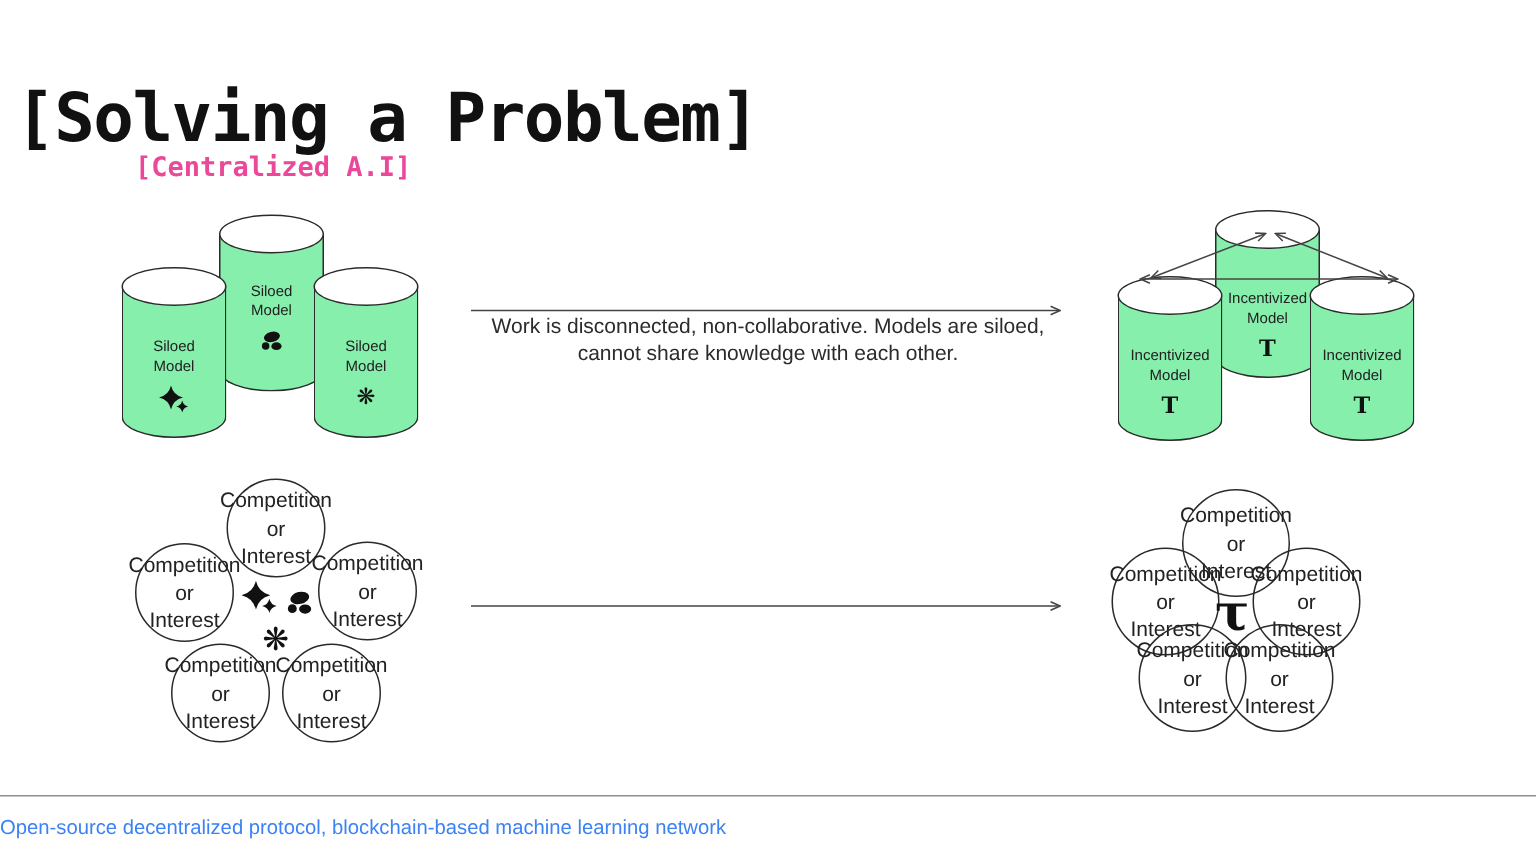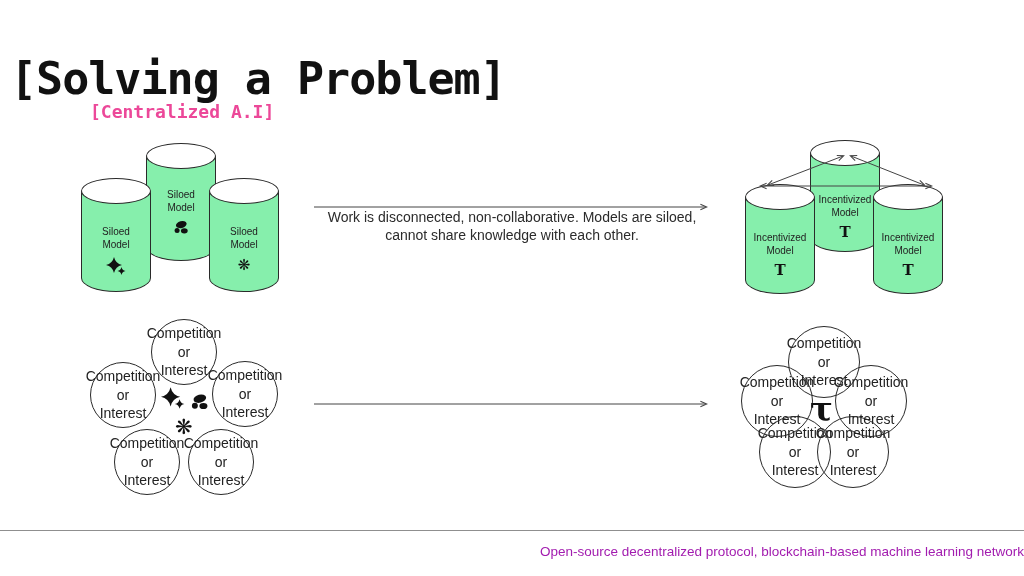--- a/index.html
+++ b/index.html
@@ -54,22 +54,22 @@
   
   .row-arrow { position:absolute; left:314px; width:398px; height:12px; }
   .row-caption {
     position:absolute; left:282px; width:460px; text-align:center;
     font-size:14px; line-height:1.32; color:#2b2b2b; white-space:pre-line;
   }
 
   
   .footer-divider { position:absolute; left:0; right:0; top:530px; border-top:1.4px solid #8f8f8f; }
   .footer-text {
-    position:absolute; left:0; right:0; top:544px; text-align:right;
-    font-size:13.5px; color:#a21caf;
+    position:absolute; left:0; right:0; top:544px; text-align:left;
+    font-size:13.5px; color:#3b82f6;
   }
 
   .abs { position:absolute; }
   svg { display:block; }
 </style>
 </head>
 <body>
 
 <div class="slide">
 

